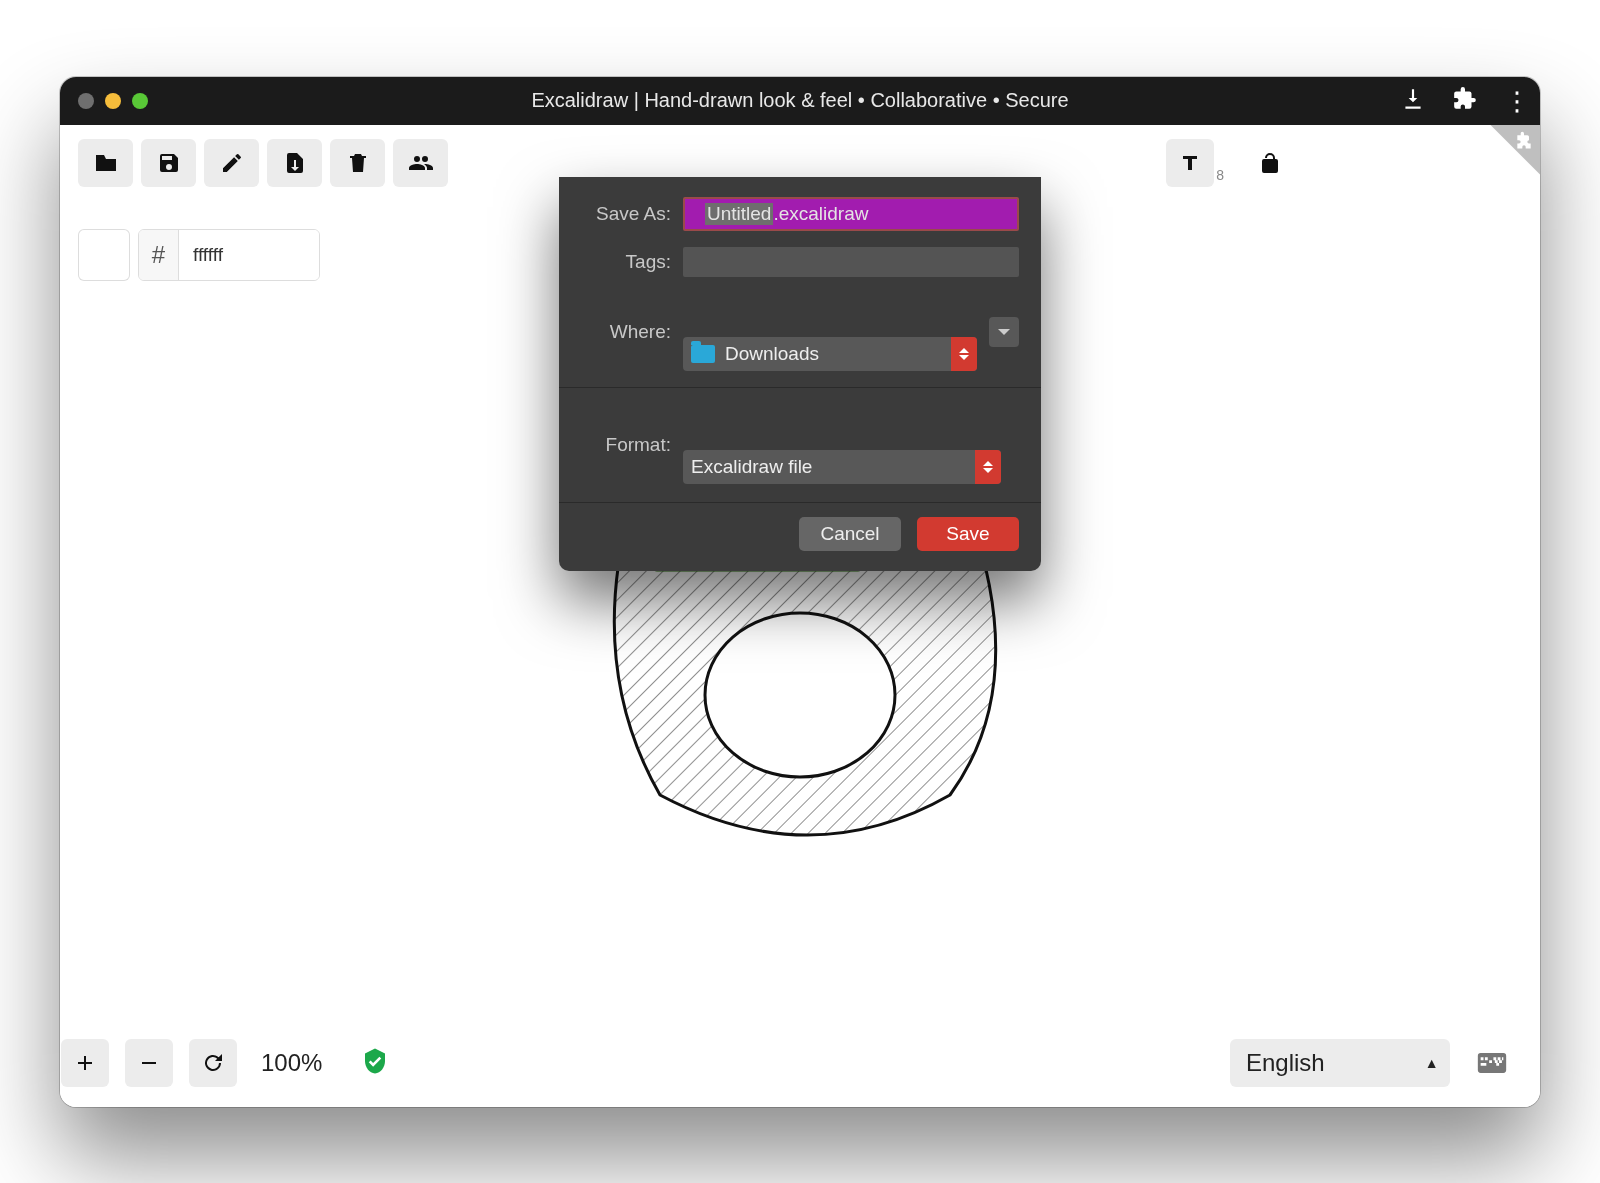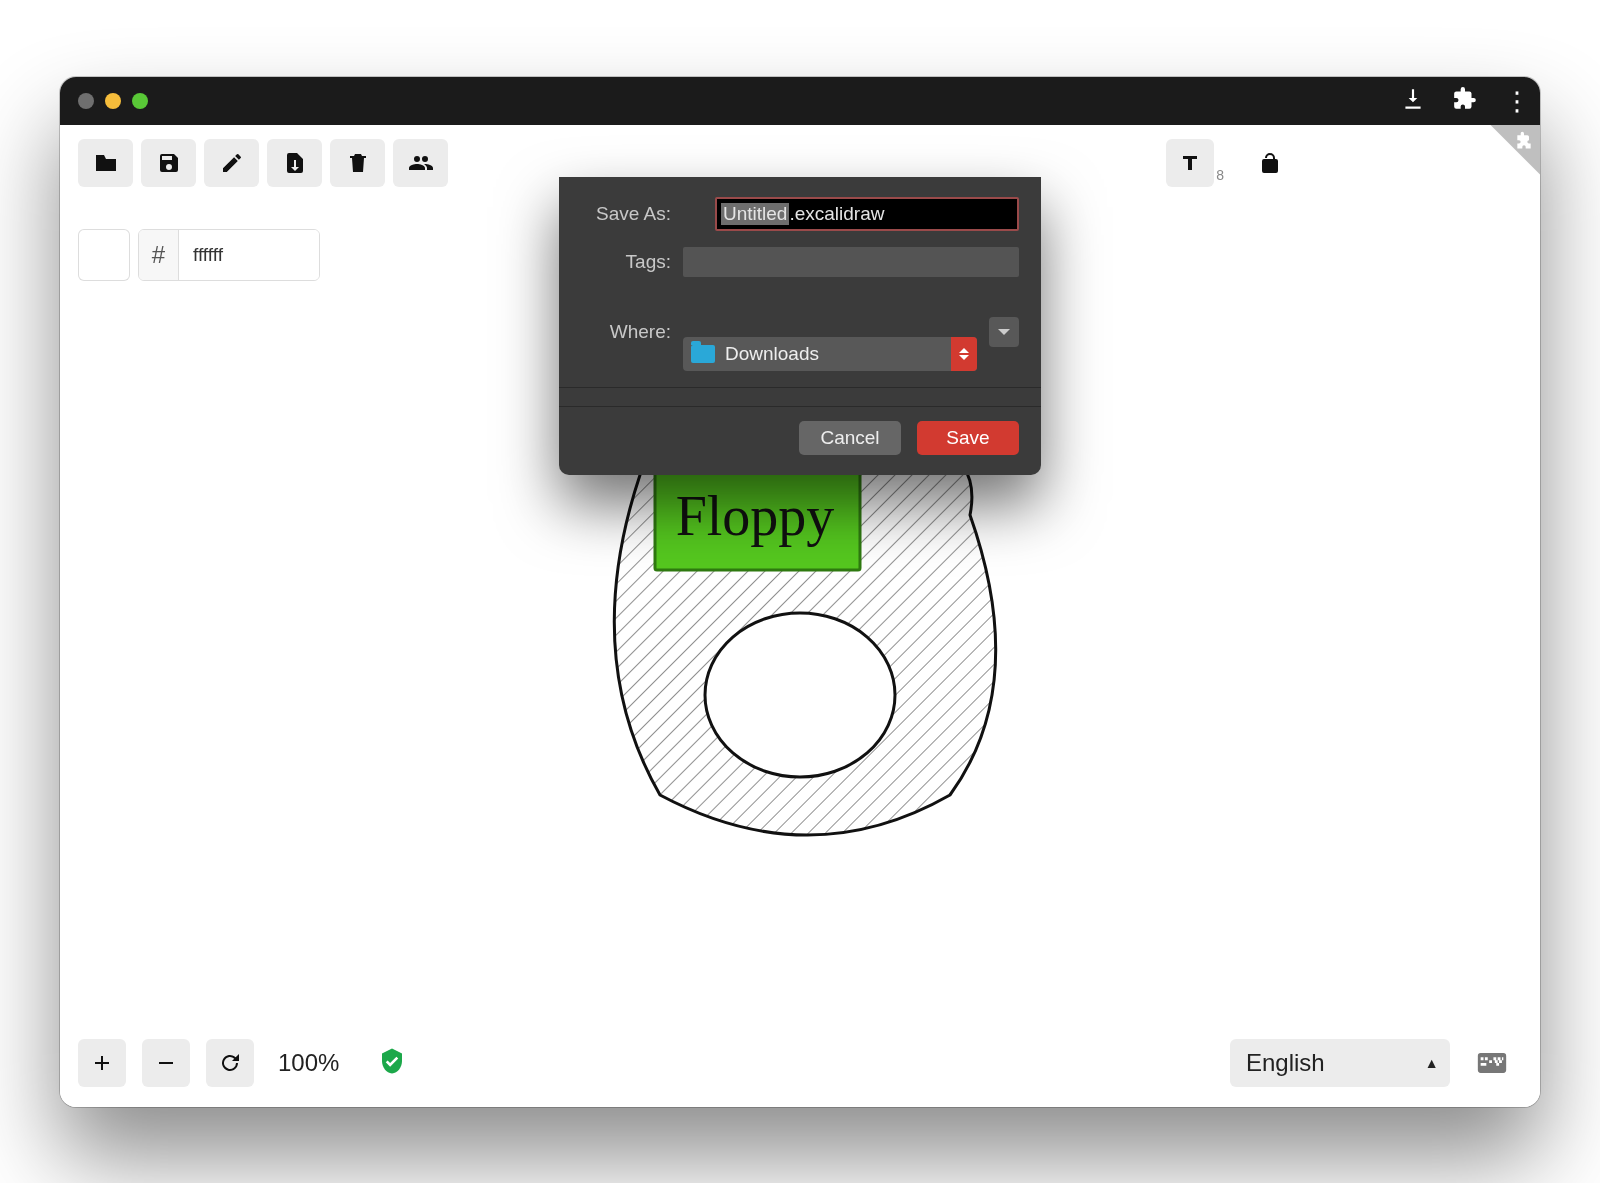--- a/index.html
+++ b/index.html
@@ -55,21 +55,21 @@
   
   .corner-fold { position: absolute; top: 0; right: 0; width: 70px; height: 70px; overflow: hidden; }
   .corner-fold::before { content:""; position:absolute; top:-35px; right:-35px; width:70px; height:70px; background:#bfbfbf; transform: rotate(45deg); }
   .corner-fold svg { position:absolute; top:6px; right:6px; width:20px; height:20px; fill:#fff; }
 
   
   .canvas-drawing { position: absolute; left: 50%; top: 270px; transform: translateX(-50%); width: 500px; height: 520px; }
   .canvas-drawing svg { width: 100%; height: 100%; }
 
   
-  .zoom { position: absolute; bottom: 20px; left: 18px; display: flex; align-items: center; gap: 16px; }
+  .zoom { position: absolute; bottom: 20px; left: 1px; display: flex; align-items: center; gap: 16px; }
   .zoom .btn { width: 48px; height: 48px; }
   .zoom-label { font-size: 24px; color: #222; padding: 0 8px; }
   .shield { margin-left: 14px; }
   .shield svg { width: 30px; height: 30px; }
 
   
   .lang { position: absolute; bottom: 20px; right: 90px; display:flex; align-items:center; gap: 100px; background:#ececec; border-radius:6px; padding: 10px 16px; width: 220px; justify-content: space-between;}
   .lang span { font-size: 24px; color: #222; }
   .lang .tri { font-size: 14px; }
   .kbd { position:absolute; bottom: 20px; right: 20px; width: 56px; height: 48px; display:flex; align-items:center; justify-content:center; border-radius:6px; }
@@ -78,22 +78,22 @@
   
   .save-dialog {
     position: absolute; top: 52px; left: 50%; transform: translateX(-50%);
     width: 482px; background: #3b3b3b; color: #d9d9d9;
     border-radius: 0 0 10px 10px; box-shadow: 0 30px 60px rgba(0,0,0,0.55);
     padding: 20px 22px 0 22px; font-size: 19px;
   }
   .dlg-row { display: flex; align-items: center; gap: 12px; margin-bottom: 16px; }
   .dlg-label { width: 90px; text-align: right; color: #c8c8c8; }
   .dlg-input {
-    flex: 1; height: 34px; background: #000000; border: 2px solid #9a4a4a; border-radius: 2px;
-    color: #e4e4e4; font-size: 19px; display:flex; align-items:center; padding: 0 4px; margin-left: 32px;
+    flex: 1; height: 34px; background: #a21caf; border: 2px solid #9a4a4a; border-radius: 2px;
+    color: #e4e4e4; font-size: 19px; display:flex; align-items:center; padding: 0 20px;
   }
   .dlg-input .sel { background: #6e6e6e; padding: 0 2px; }
   .dlg-tags { flex:1; height: 30px; background: #545454; border-radius: 2px; }
   .dlg-popup {
     flex: 1; height: 34px; background: #585858; border-radius: 4px;
     display: flex; align-items: center; padding: 0 8px; position: relative; color: #eee; margin-top: 44px;
   }
   .dlg-popup .folder-ico { width: 24px; height: 18px; background: #2aa8d8; border-radius: 2px; margin-right: 10px; position: relative; }
   .dlg-popup .folder-ico::before { content:""; position:absolute; top:-4px; left:0; width:10px; height:4px; background:#2aa8d8; border-radius:2px 2px 0 0;}
   .dlg-popup .updn { position:absolute; right:0; top:0; bottom:0; width:26px; background:#d23a30; border-radius: 0 4px 4px 0; display:flex; flex-direction:column; align-items:center; justify-content:center; gap:1px;}
@@ -114,20 +114,21 @@
 
 <div class="stage">
   <div class="window">
 
     <div class="titlebar">
       <div class="traffic">
         <div class="dot red"></div>
         <div class="dot yellow"></div>
         <div class="dot green"></div>
       </div>
+      <div class="title">Excalidraw | Hand-drawn look &amp; feel • Collaborative • Secure</div>
       <div class="title-actions">
         <span>
           <svg viewBox="0 0 24 24">
               <path d="M13 3h-2v8H8l4 4 4-4h-3V3zM5 19h14v2H5z"></path>
             </svg>
         </span>
         <span>
           <svg viewBox="0 0 24 24">
               <path d="M20 11h-2V7a2 2 0 0 0-2-2h-4V3a2 2 0 1 0-4 0v2H4a2 2 0 0 0-2 2v4h2a2 2 0 1 1 0 4H2v4a2 2 0 0 0 2 2h4v-2a2 2 0 1 1 4 0v2h4a2 2 0 0 0 2-2v-4h2a2 2 0 1 0 0-4z"></path>
             </svg>
@@ -268,20 +269,27 @@
         <div class="dlg-row">
           <div class="dlg-label">Where:</div>
           <div class="dlg-popup">
             <div class="folder-ico"></div>
             <span>Downloads</span>
             <div class="updn"></div>
           </div>
           <div class="expand-btn"></div>
         </div>
         <div class="dlg-sep"></div>
+        <div class="dlg-row dlg-format-row">
+          <div class="dlg-label">Format:</div>
+          <div class="dlg-popup">
+            <span>Excalidraw file</span>
+            <div class="updn"></div>
+          </div>
+        </div>
         <div class="dlg-actions">
           <div class="dlg-btn cancel">Cancel</div>
           <div class="dlg-btn save">Save</div>
         </div>
       </div>
 
     </div>
   </div>
 </div>
 

